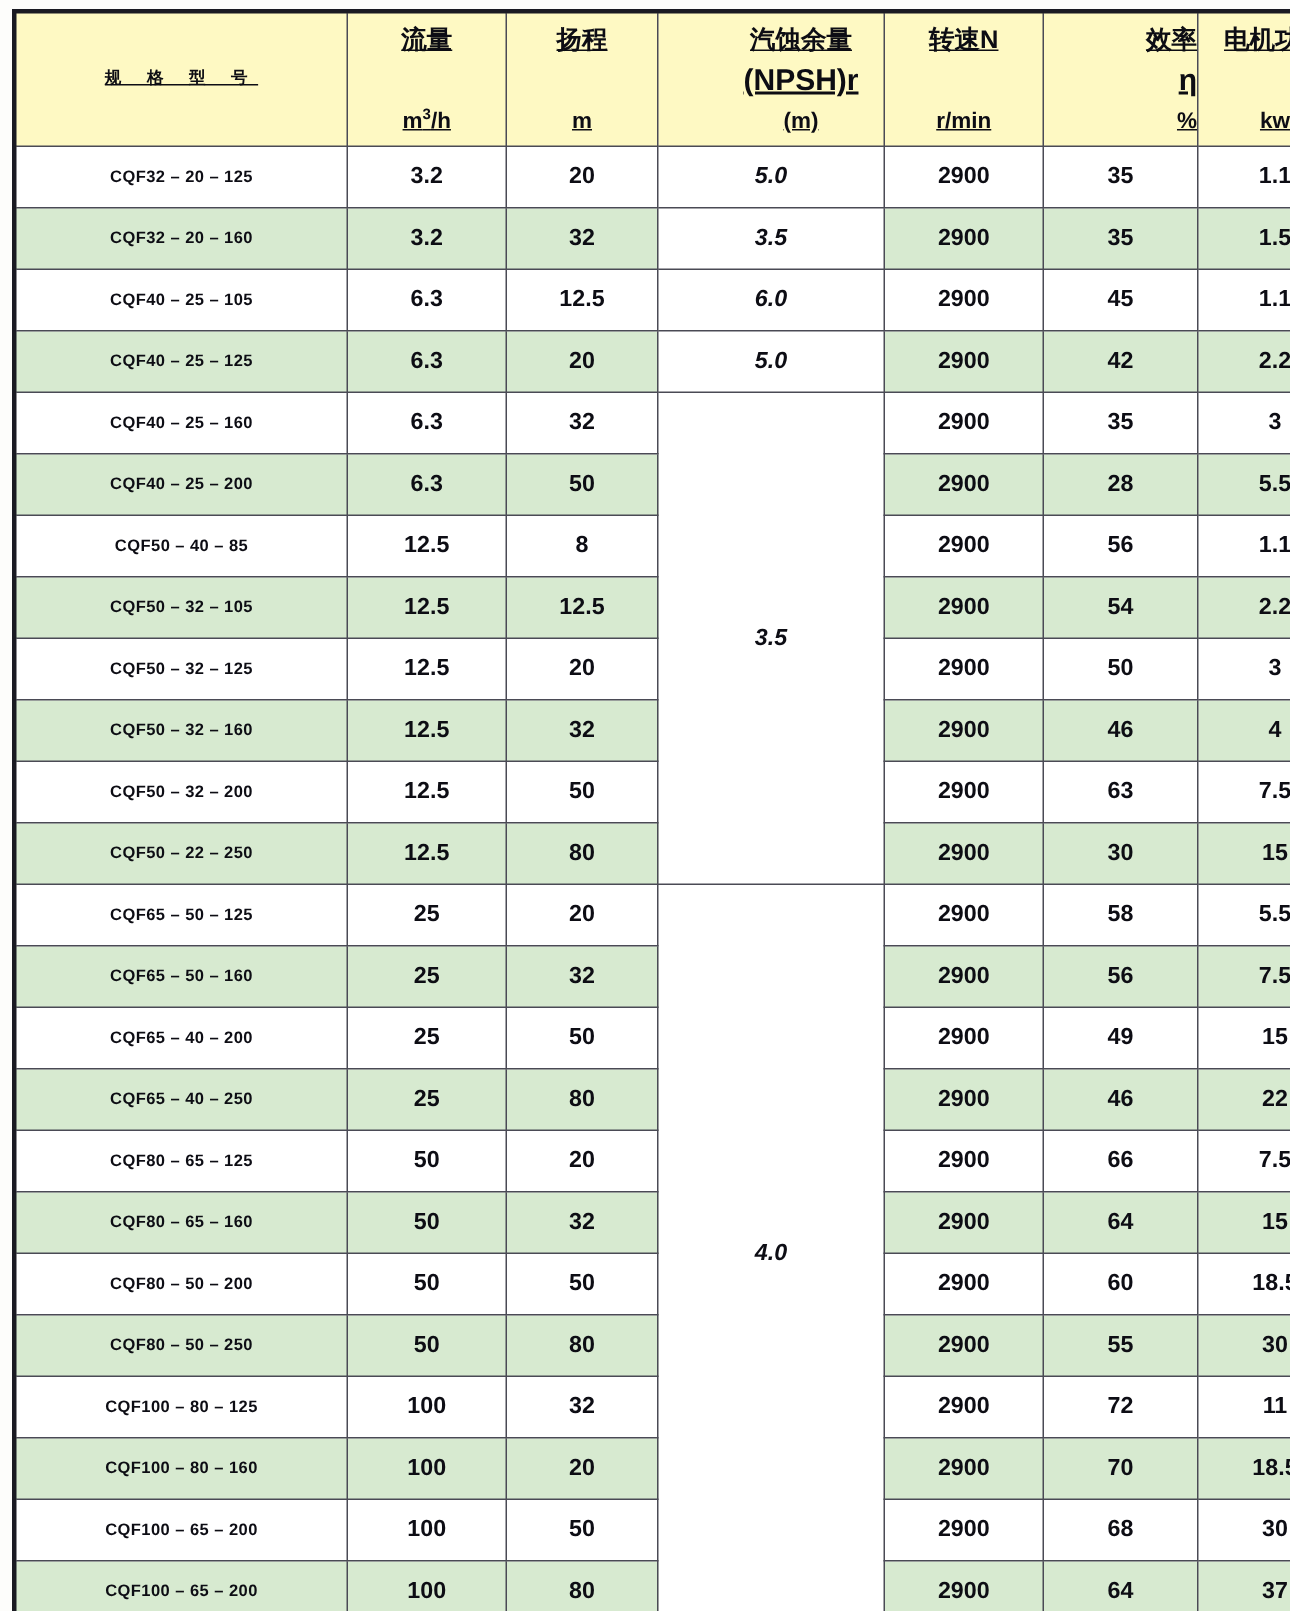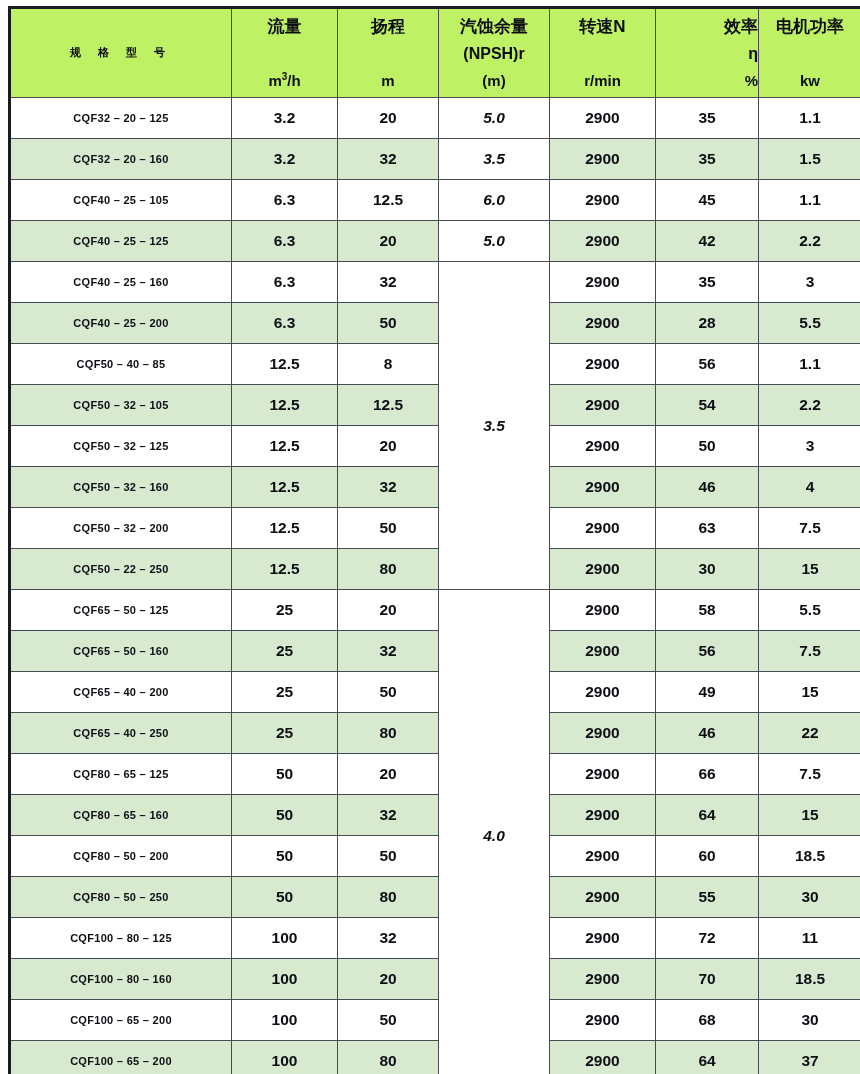--- a/index.html
+++ b/index.html
@@ -45,40 +45,41 @@
     border: 1px solid #4a4a55;
     text-align: center;
     vertical-align: middle;
     color: #0d0d14;
     font-weight: 700;
     padding: 0;
   }
 
   
   thead th {
-    background: #bef264;
+    background: #fef9c3;
     border-bottom: 3px solid #1a1a22;
     font-size: 17px;
     line-height: 1.05;
+    text-decoration: underline;
   }
   .hdr-model {
     letter-spacing: 7px;
     font-size: 11px;
     padding-left: 7px;
   }
   .hdr-stack {
     display: flex;
     flex-direction: column;
     justify-content: space-between;
     height: 88px;
     padding: 9px 0 8px 0;
     box-sizing: border-box;
   }
   .hdr-name { font-size: 17px; }
-  .hdr-mid  { font-size: 16px; font-weight: 700; }
+  .hdr-mid  { font-size: 20px; font-weight: 700; }
   .hdr-unit { font-size: 15px; font-weight: 600; }
   .hdr-spacer { height: 1px; }
   sup { font-size: 10px; vertical-align: super; }
 
   
   tbody tr.odd  td { background: #ffffff; }
   tbody tr.even td { background: #d7ead0; }
 
   tbody td {
     font-size: 15.5px;
@@ -116,21 +117,21 @@
           </th>
 
           <th style="width:100px;">
             <div class="hdr-stack">
               <div class="hdr-name">扬程</div>
               <div class="hdr-spacer"></div>
               <div class="hdr-unit">m</div>
             </div>
           </th>
 
-          <th style="width:110px;">
+          <th style="width:110px;padding-left:40px;">
             <div class="hdr-stack">
               <div class="hdr-name">汽蚀余量</div>
               <div class="hdr-mid">(NPSH)r</div>
               <div class="hdr-unit">(m)</div>
             </div>
           </th>
 
           <th style="width:105px;">
             <div class="hdr-stack">
               <div class="hdr-name">转速N</div>

